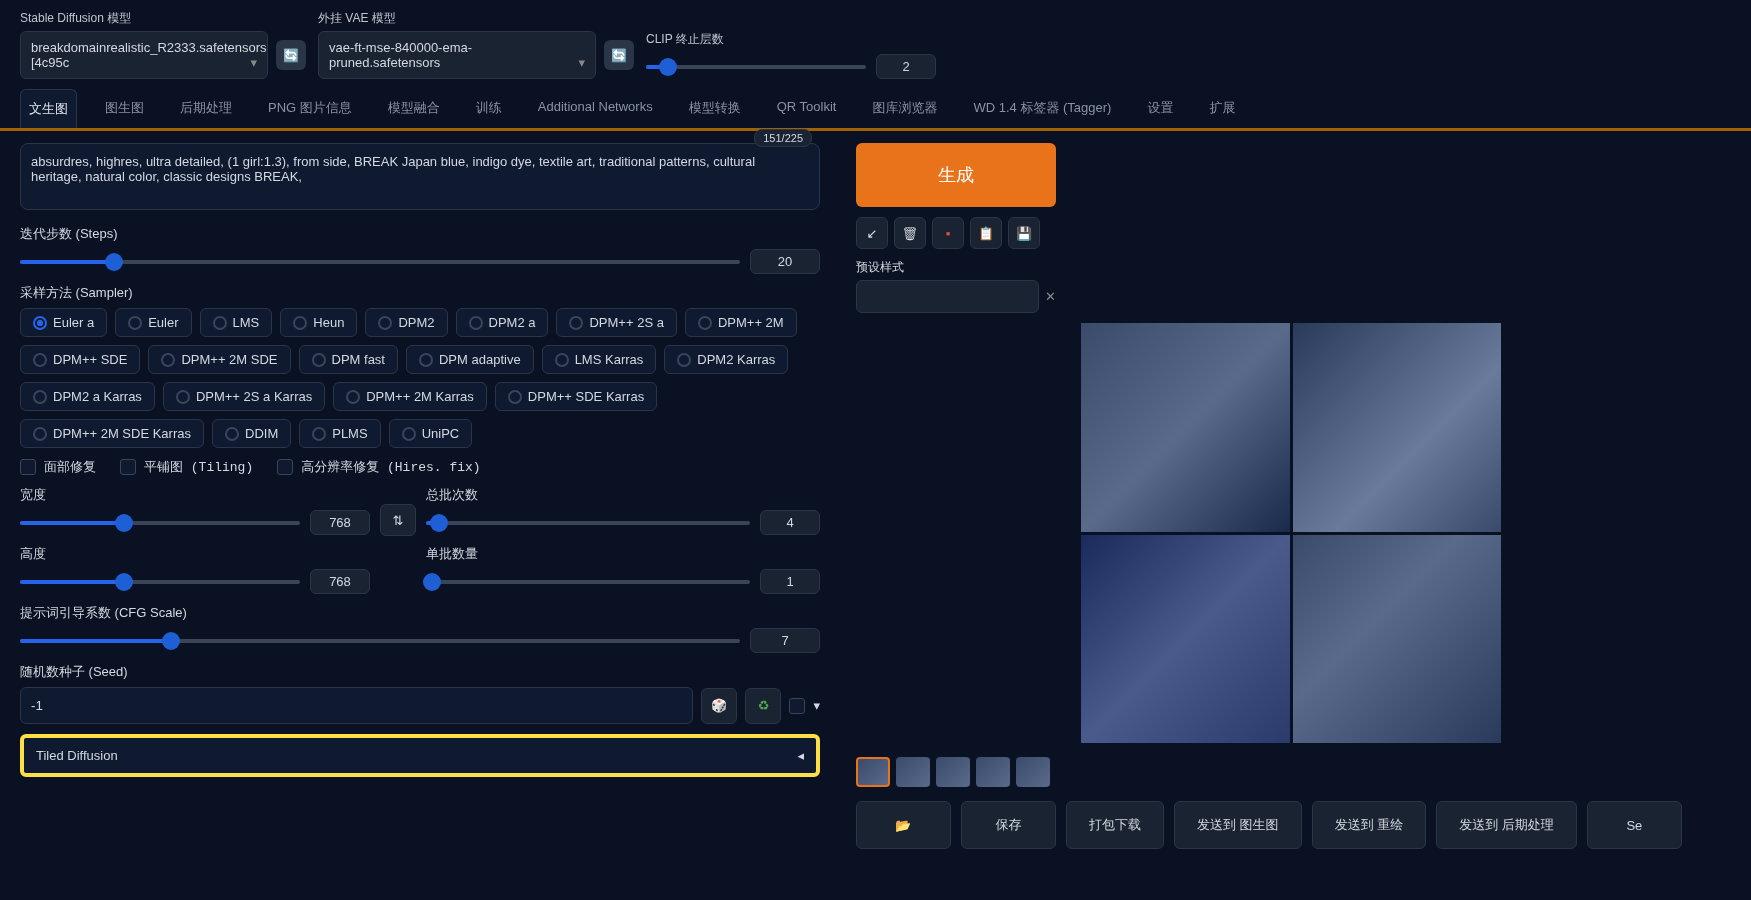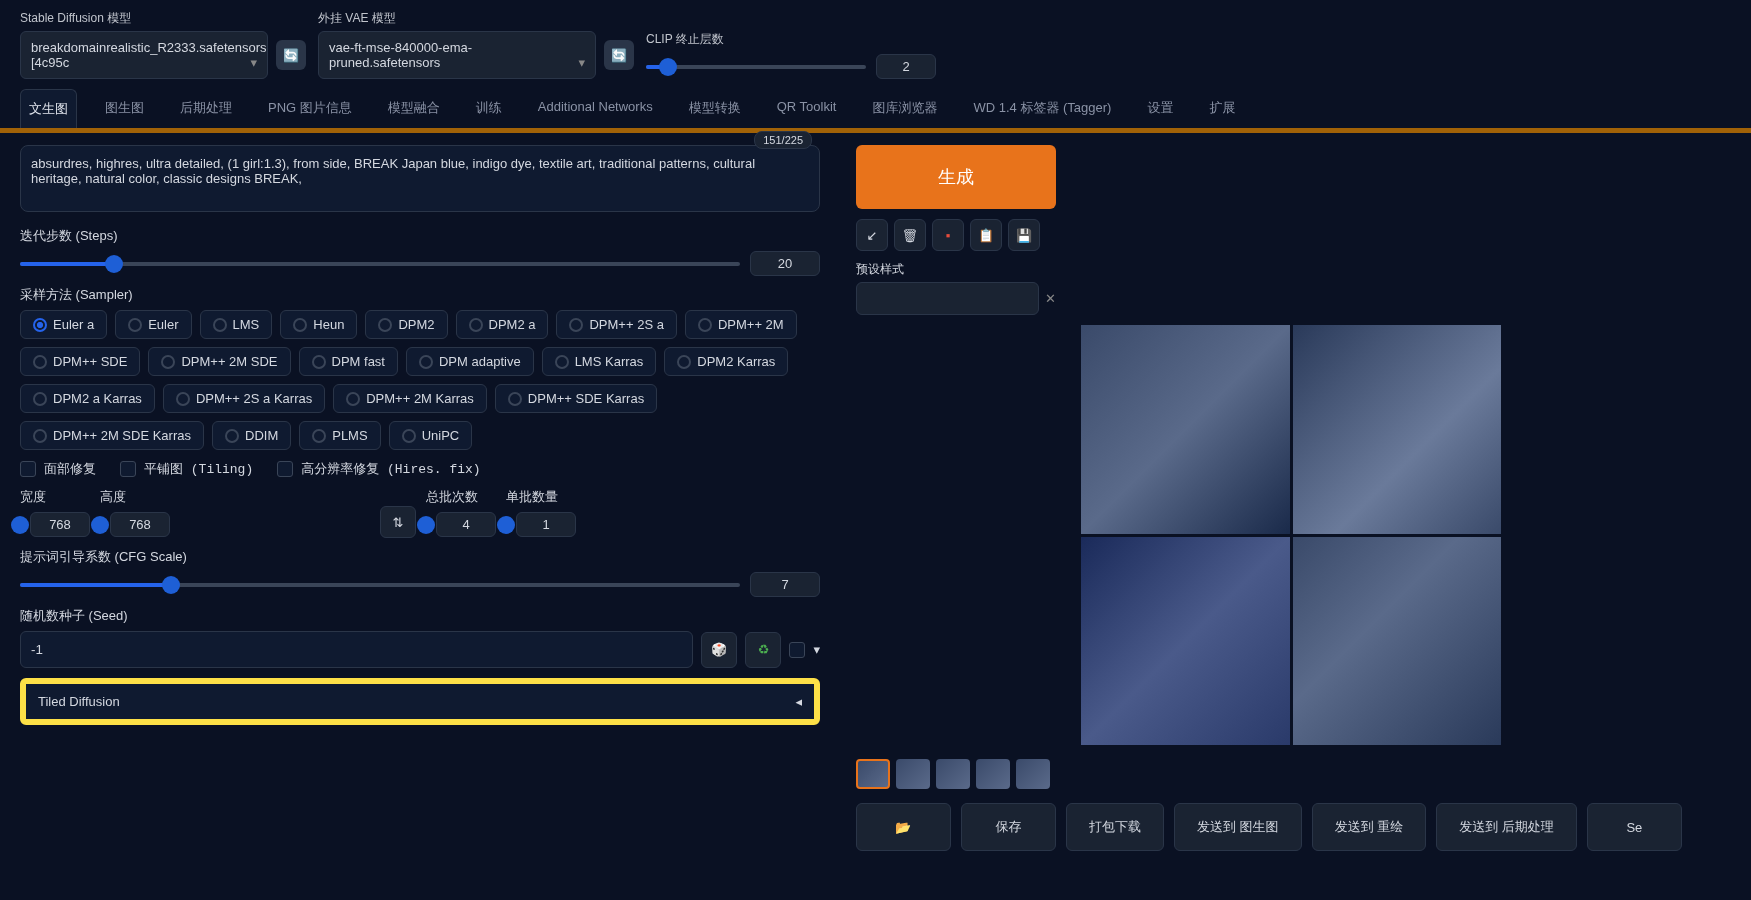--- a/index.html
+++ b/index.html
@@ -10,21 +10,21 @@
 .model-select-row { display: flex; gap: 8px; align-items: center; }
 .dropdown { background: #1a2332; border: 1px solid #2a3548; padding: 8px 30px 8px 10px; border-radius: 6px; position: relative; color: #d4d8e0; cursor: pointer; }
 .dropdown::after { content: '▾'; position: absolute; right: 10px; color: #888; }
 .refresh-btn { width: 30px; height: 30px; background: #2a3548; border-radius: 6px; display: flex; align-items: center; justify-content: center; cursor: pointer; color: #4a90e2; }
 .slider-group { display: flex; flex-direction: column; gap: 6px; }
 .slider-row { display: flex; gap: 10px; align-items: center; }
 .slider-track { position: relative; height: 4px; background: #3a4558; border-radius: 2px; }
 .slider-fill { position: absolute; height: 100%; background: #2563eb; border-radius: 2px; }
 .slider-thumb { position: absolute; width: 18px; height: 18px; background: #1e5fd6; border-radius: 50%; top: -7px; transform: translateX(-50%); }
 .val-box { background: #1a2332; border: 1px solid #2a3548; padding: 4px 10px; border-radius: 6px; min-width: 60px; text-align: center; }
-.tabs { display: flex; gap: 20px; padding: 0 20px; border-bottom: 5px solid #a16207; }
+.tabs { display: flex; gap: 20px; padding: 0 20px; border-bottom: 3px solid #a16207; }
 .tab { padding: 10px 8px; cursor: pointer; color: #8a92a5; }
 .tab.active { color: #e0e4ec; border: 1px solid #2a3548; border-bottom: none; border-radius: 6px 6px 0 0; background: #0f1a30; }
 .main { display: flex; gap: 12px; padding: 12px 20px; }
 .left-col { flex: 0 0 800px; display: flex; flex-direction: column; gap: 12px; }
 .right-col { flex: 0 0 870px; display: flex; flex-direction: column; gap: 10px; margin-left: 24px; }
 .prompt-box { position: relative; }
 .prompt-area { width: 100%; background: #0f1a30; border: 1px solid #2a3548; border-radius: 8px; padding: 10px; color: #d4d8e0; resize: none; font-family: inherit; font-size: 13px; }
 .token-count { position: absolute; top: -14px; right: 8px; background: #1a2332; border: 1px solid #2a3548; padding: 2px 8px; border-radius: 8px; font-size: 11px; }
 .gen-btn { background: #e8731b; color: #fff; font-size: 18px; font-weight: 500; border-radius: 6px; padding: 20px; text-align: center; cursor: pointer; margin-bottom: 10px; }
 .icon-btn-row { display: flex; gap: 6px; margin-bottom: 10px; }
@@ -34,29 +34,29 @@
 .settings { display: flex; flex-direction: column; gap: 10px; }
 .setting-row { display: flex; flex-direction: column; gap: 6px; }
 .radio-grid { display: flex; flex-wrap: wrap; gap: 8px; }
 .radio-item { display: flex; align-items: center; gap: 6px; background: #0f1a30; border: 1px solid #2a3548; border-radius: 6px; padding: 6px 12px; cursor: pointer; }
 .radio-dot { width: 14px; height: 14px; border-radius: 50%; border: 2px solid #3a4558; }
 .radio-item.selected .radio-dot { border-color: #2563eb; background: radial-gradient(circle,#2563eb 40%,transparent 45%); }
 .check-row { display: flex; gap: 24px; font-family: Liberation Mono, monospace; }
 .check-item { display: flex; align-items: center; gap: 8px; cursor: pointer; }
 .check-box { width: 16px; height: 16px; border: 1px solid #3a4558; border-radius: 3px; background: #0f1a30; }
 .dim-row { display: flex; gap: 10px; align-items: flex-start; }
-.dim-col { display: flex; flex-direction: row; gap: 10px; flex: 1; }
+.dim-col { display: flex; flex-direction: column; gap: 10px; flex: 1; }
 .dim-item { display: flex; flex-direction: column; gap: 6px; }
 .dim-slider-row { display: flex; gap: 10px; align-items: center; }
 .dim-slider-row .slider-track { flex: 1; }
 .swap-btn { width: 36px; height: 32px; margin-top: 18px; background: #1a2332; border: 1px solid #2a3548; border-radius: 6px; display: flex; align-items: center; justify-content: center; cursor: pointer; }
 .seed-row { display: flex; gap: 8px; align-items: center; }
 .seed-input { flex: 1; background: #0f1a30; border: 1px solid #2a3548; border-radius: 6px; padding: 10px; color: #d4d8e0; }
 .seed-btn { width: 36px; height: 36px; background: #1a2332; border: 1px solid #2a3548; border-radius: 6px; display: flex; align-items: center; justify-content: center; cursor: pointer; }
-.accordion { background: #0f1a30; border: 6px solid #fde047; border-radius: 6px; padding: 10px 12px; display: flex; justify-content: space-between; cursor: pointer; }
+.accordion { background: #0f1a30; border: 4px solid #fde047; border-radius: 6px; padding: 10px 12px; display: flex; justify-content: space-between; cursor: pointer; }
 .gallery { display: flex; justify-content: center; }
 .gallery-grid { width: 420px; height: 420px; display: grid; grid-template-columns: 1fr 1fr; grid-template-rows: 1fr 1fr; gap: 3px; }
 .gallery-cell { background: linear-gradient(135deg,#2a3a5a,#4a5a7a); }
 .gc1 { background: linear-gradient(135deg,#3a4a6a 0%,#5a6a8a 50%,#1a2a4a 100%); }
 .gc2 { background: linear-gradient(135deg,#2a3a5a 0%,#6a7a9a 60%,#3a4a6a 100%); }
 .gc3 { background: linear-gradient(135deg,#1a2a5a 0%,#4a5a8a 50%,#2a3a6a 100%); }
 .gc4 { background: linear-gradient(135deg,#3a4a6a 0%,#5a6a8a 40%,#2a3a5a 100%); }
 .thumb-row { display: flex; gap: 6px; padding: 4px 0; }
 .thumb { width: 34px; height: 30px; background: linear-gradient(135deg,#3a4a6a,#5a6a8a); border-radius: 4px; cursor: pointer; }
 .thumb.active { border: 2px solid #e8731b; }

